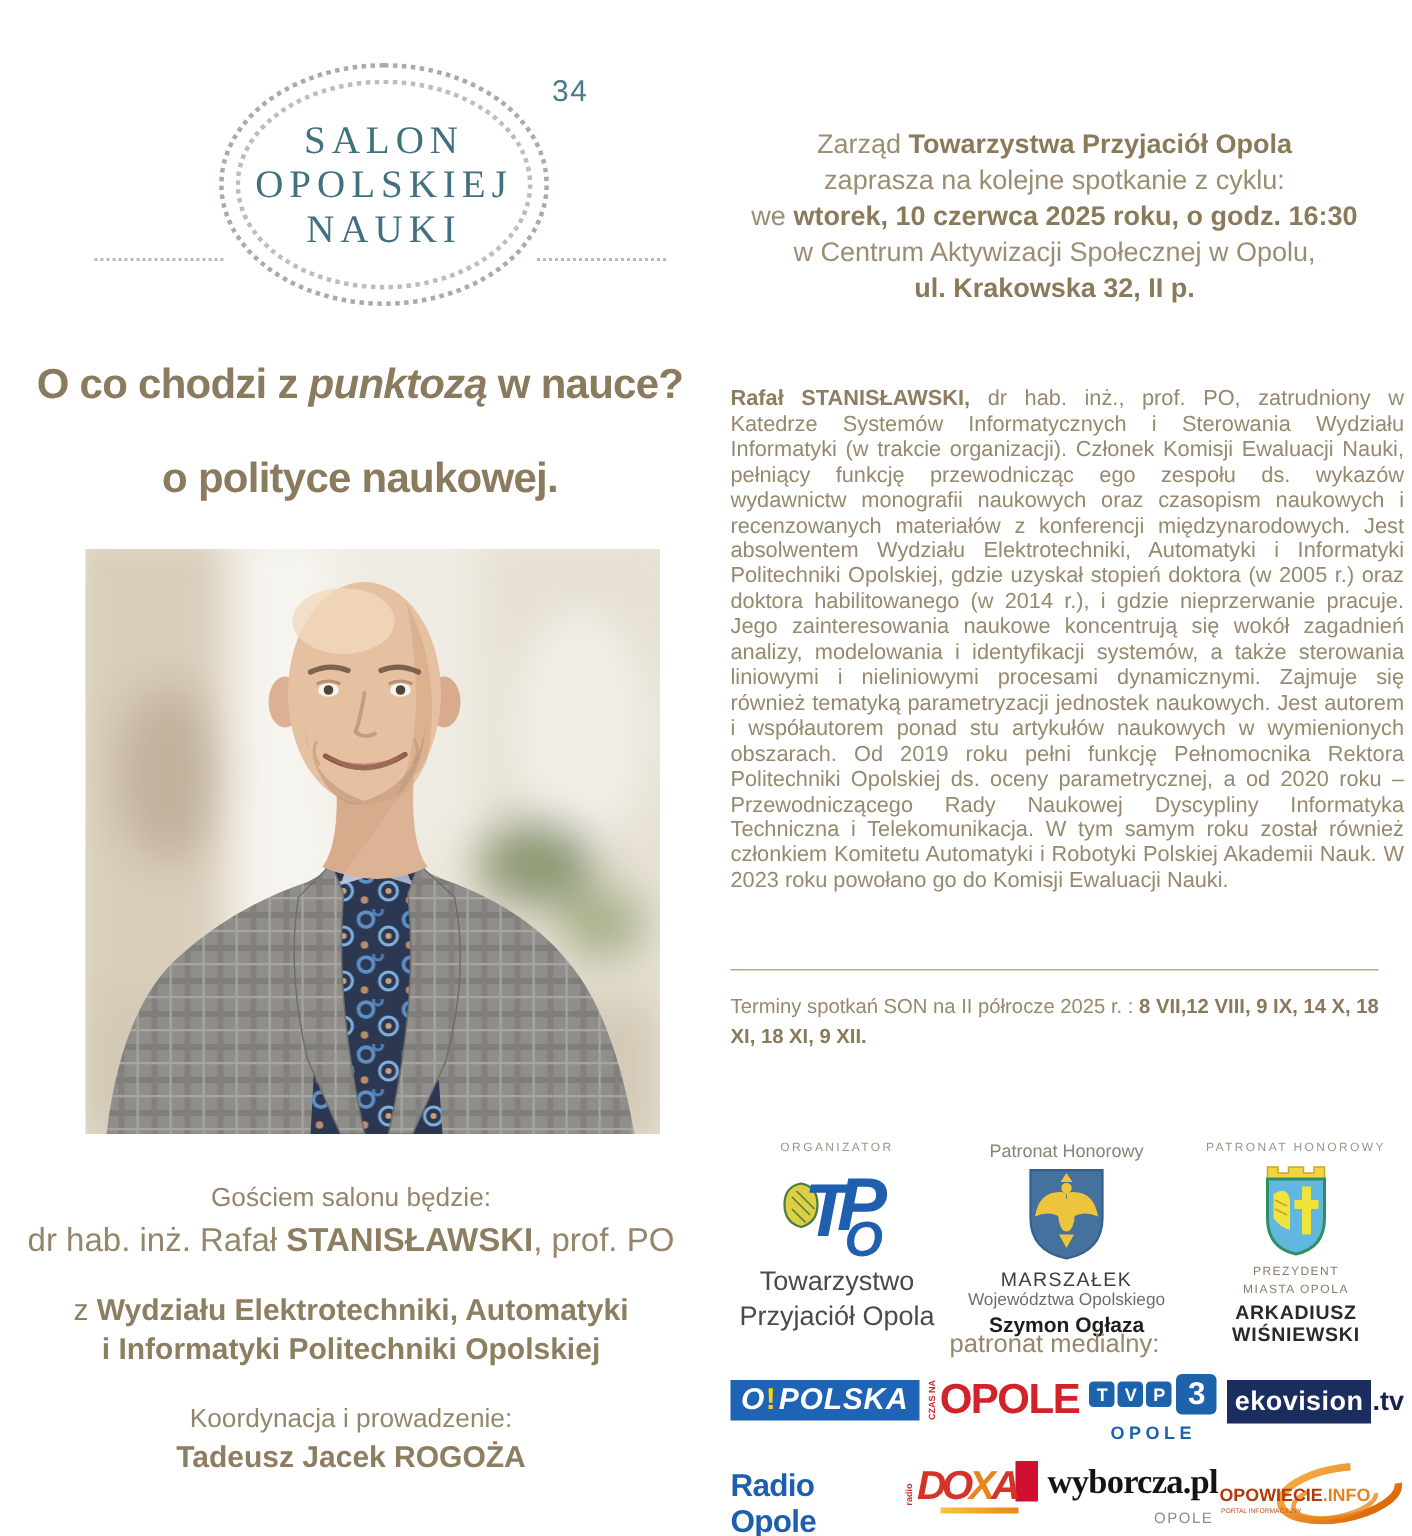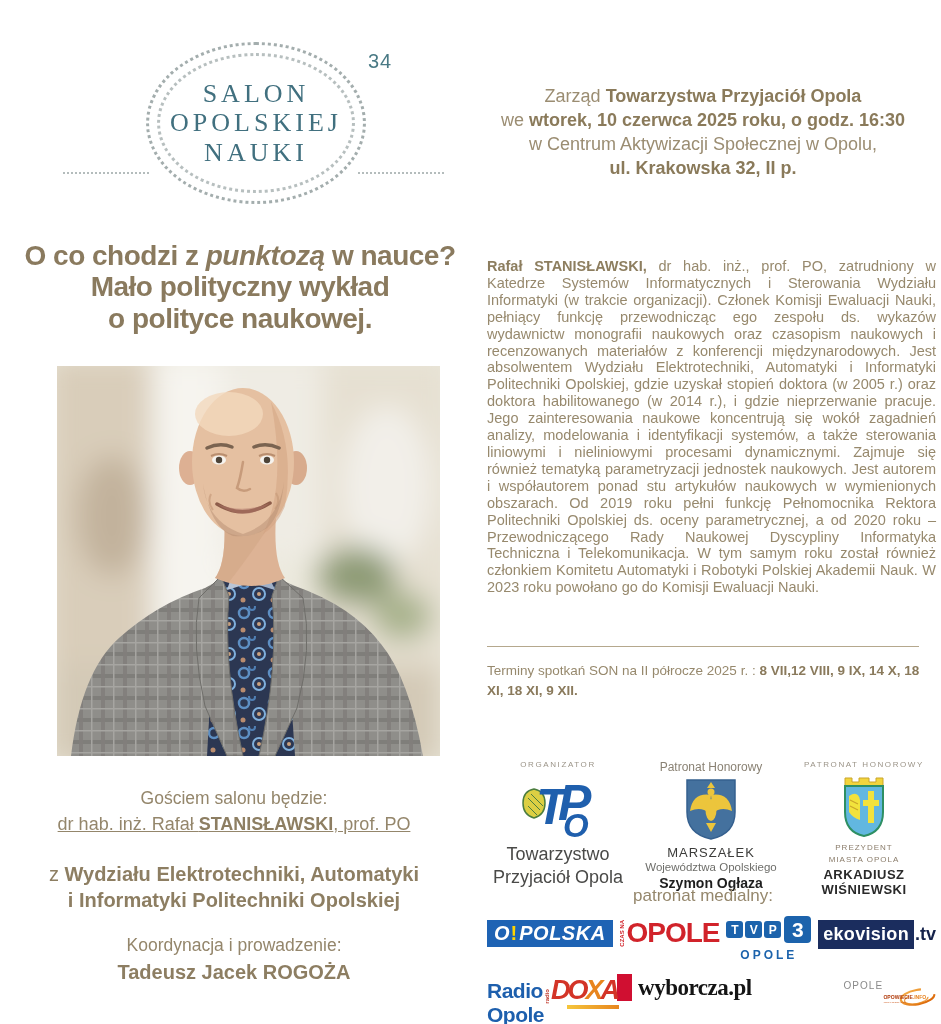--- a/index.html
+++ b/index.html
@@ -84,21 +84,21 @@
 
   .radioopole{color:#1d5fad;font-weight:bold;font-size:21px;letter-spacing:-0.5px;border-bottom:3px solid #d22b2b;padding-bottom:1px;margin-top:5px;display:inline-block;}
 
   .doxa{display:inline-flex;align-items:flex-end;position:relative;margin-top:3px;padding-bottom:5px;}
   .doxa-radio{writing-mode:vertical-rl;transform:rotate(180deg);font-size:6px;color:#c0392b;font-weight:bold;margin-right:1px;line-height:1;}
   .doxa-l{font-weight:bold;font-style:italic;font-size:27px;letter-spacing:-3px;line-height:1;}
   .redl{color:#d33427;}
   .orangel{color:#e8851e;}
   .doxa-bar{position:absolute;right:-2px;bottom:0;width:52px;height:4px;background:linear-gradient(90deg,#f5c63c,#e8851e);}
 
-  .wyborcza{display:flex;flex-direction:row;align-items:flex-start;}
+  .wyborcza{display:flex;flex-direction:column;align-items:flex-start;}
   .wyb-row{display:flex;align-items:center;}
   .wyb-sq{width:15px;height:27px;background:#d00f31;margin-right:6px;}
   .wyb-text{font-family:"Liberation Serif",serif;font-weight:bold;font-size:23px;color:#141414;letter-spacing:-0.5px;line-height:1;}
   .wyb-sub{font-size:10px;color:#8a8a8a;letter-spacing:1px;margin-top:6px;margin-left:92px;}
 </style>
 </head>
 <body>
 
 <div class="dotline dl-left"></div>
 <div class="dotline dl-right"></div>
@@ -109,21 +109,21 @@
       <div>SALON</div>
       <div>OPOLSKIEJ</div>
       <div>NAUKI</div>
     </div>
   </div>
 </div>
 <div class="edition">34</div>
 
 <div class="title">
   <span>O co chodzi z </span><em>punktozą</em><span> w nauce?</span><br>
-  <span>Mało polityczny wykład</span><br>
+  <br>
   <span>o polityce naukowej.</span>
 </div>
 
 <div class="photo-wrap">
   <svg width="383" height="390" viewBox="0 0 383 390">
     <defs>
       <filter id="blurA" x="-20%" y="-20%" width="140%" height="140%">
           <feGaussianBlur stdDeviation="14"></feGaussianBlur>
         </filter>
       <pattern id="plaid" width="22" height="22" patternUnits="userSpaceOnUse">
@@ -181,37 +181,38 @@
       <path d="M219,127 Q224,135 218,143" stroke="#c79b7b" stroke-width="2" fill="none" opacity="0.7"></path>
       <path d="M146,118 Q150,156 186,168 Q222,156 227,116 Q224,150 210,162 Q196,172 176,170 Q154,162 146,118 Z" fill="#b18a6e" opacity="0.45"></path>
       <path d="M160,138 Q186,154 213,137" stroke="#8c5c49" stroke-width="3.5" fill="none" stroke-linecap="round"></path>
       <path d="M160,138 Q186,148 213,137 Q188,158 160,138 Z" fill="#b0766a" opacity="0.5"></path>
     </g>
   </svg>
 </div>
 
 <div class="guest">
   <div>Gościem salonu będzie:</div>
-  <div style="font-size:18px;text-decoration:underline;">
+  <div style="font-size:22px;">
     <span>dr hab. inż. Rafał </span><b>STANISŁAWSKI</b><span>, prof. PO</span>
   </div>
 </div>
 
 <div class="dept">
   <div><span class="thin">z </span><span>Wydziału Elektrotechniki, Automatyki</span></div>
   <div>i Informatyki Politechniki Opolskiej</div>
 </div>
 
 <div class="coord">
   <div>Koordynacja i prowadzenie:</div>
   <div class="nm">Tadeusz Jacek ROGOŻA</div>
 </div>
 
 <div class="invite">
   <div><span>Zarząd </span><b>Towarzystwa Przyjaciół Opola</b></div>
+  <div>zaprasza na kolejne spotkanie z cyklu:</div>
   <div><span>we </span><b>wtorek, 10 czerwca 2025 roku, o godz. 16:30</b></div>
   <div>w Centrum Aktywizacji Społecznej w Opolu,</div>
   <div><b>ul. Krakowska 32, II p.</b></div>
 </div>
 
 <p class="bio">
   <b>Rafał STANISŁAWSKI,</b><span> dr hab. inż., prof. PO, zatrudniony w Katedrze Systemów Informatycznych i Sterowania Wydziału Informatyki (w trakcie organizacji). Członek Komisji Ewaluacji Nauki, pełniący funkcję przewodnicząc ego zespołu ds. wykazów wydawnictw monografii naukowych oraz czasopism naukowych i recenzowanych materiałów z konferencji międzynarodowych. Jest absolwentem Wydziału Elektrotechniki, Automatyki i Informatyki Politechniki Opolskiej, gdzie uzyskał stopień doktora (w 2005 r.) oraz doktora habilitowanego (w 2014 r.), i gdzie nieprzerwanie pracuje. Jego zainteresowania naukowe koncentrują się wokół zagadnień analizy, modelowania i identyfikacji systemów, a także sterowania liniowymi i nieliniowymi procesami dynamicznymi. Zajmuje się również tematyką parametryzacji jednostek naukowych. Jest autorem i współautorem ponad stu artykułów naukowych w wymienionych obszarach. Od 2019 roku pełni funkcję Pełnomocnika Rektora Politechniki Opolskiej ds. oceny parametrycznej, a od 2020 roku – Przewodniczącego Rady Naukowej Dyscypliny Informatyka Techniczna i Telekomunikacja. W tym samym roku został również członkiem Komitetu Automatyki i Robotyki Polskiej Akademii Nauk. W 2023 roku powołano go do Komisji Ewaluacji Nauki.</span>
 </p>
 <div class="bio-rule"></div>
 

